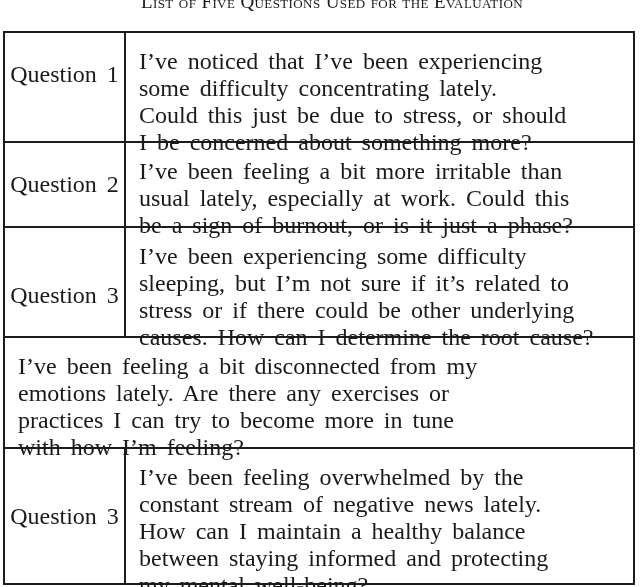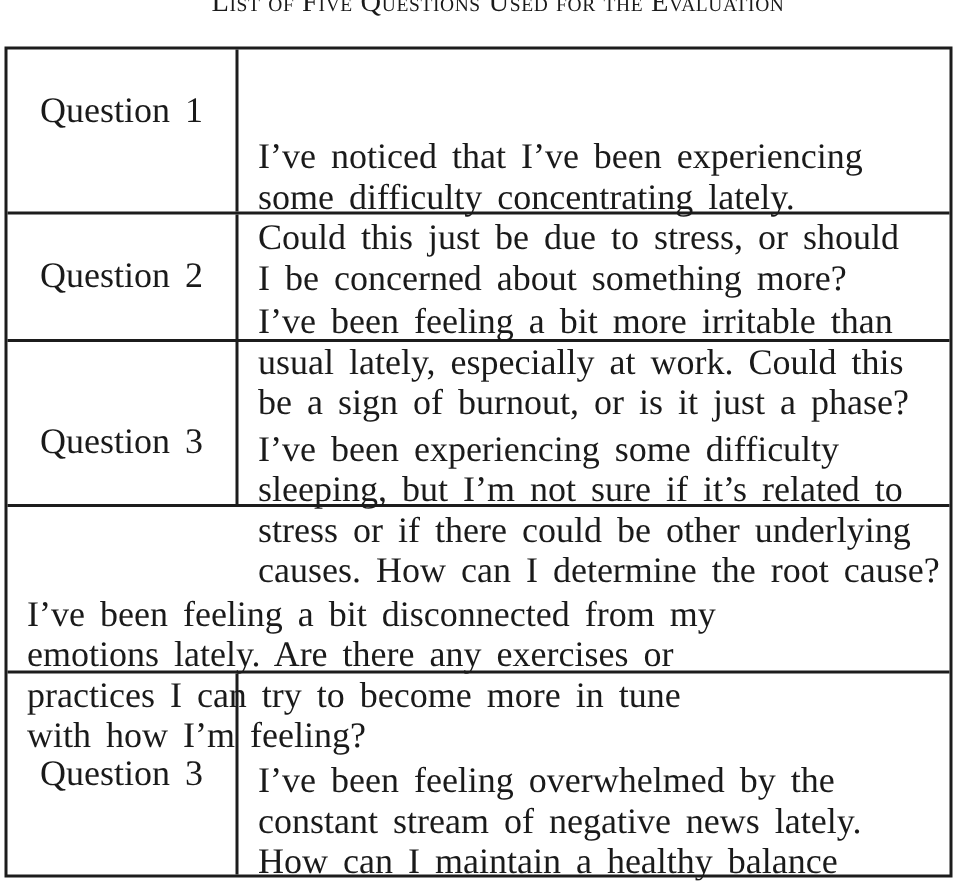--- a/index.html
+++ b/index.html
@@ -31,42 +31,41 @@
     border: 2px solid #1c1c1c;
   }
   .row { display: flex; box-sizing: border-box; }
   .row + .row { border-top: 2px solid #1c1c1c; }
   .row:nth-child(1) { height: 108px; }
   .row:nth-child(2) { height: 85px; }
   .row:nth-child(3) { height: 110px; }
   .row:nth-child(4) { height: 111px; }
   .row:nth-child(5) { height: 136px; }
   .label-cell {
-    width: 154px;
+    width: 121px;
     box-sizing: border-box;
     border-right: 2px solid #1c1c1c;
     display: flex; align-items: center; justify-content: center;
     flex: none;
   }
   .label {
     font-size: 24px;
     word-spacing: 4px;
     white-space: nowrap;
   }
   .row:nth-child(1) .label { transform: translateY(-13px); }
   .row:nth-child(3) .label { transform: translateY(13px); }
   .row:nth-child(4) .label { transform: translateY(-14px); }
   .text-cell {
     flex: 1;
     padding: 15px 6px 0 13px;
     font-size: 24px;
     line-height: 27px;
     word-spacing: 4px;
     white-space: pre-line;
-    margin-top: 44px;
   }
 </style>
 </head>
 <body>
 
 <div class="page">
 
   <div class="caption">List of Five Questions Used for the Evaluation</div>
 
   <div class="qtable">

